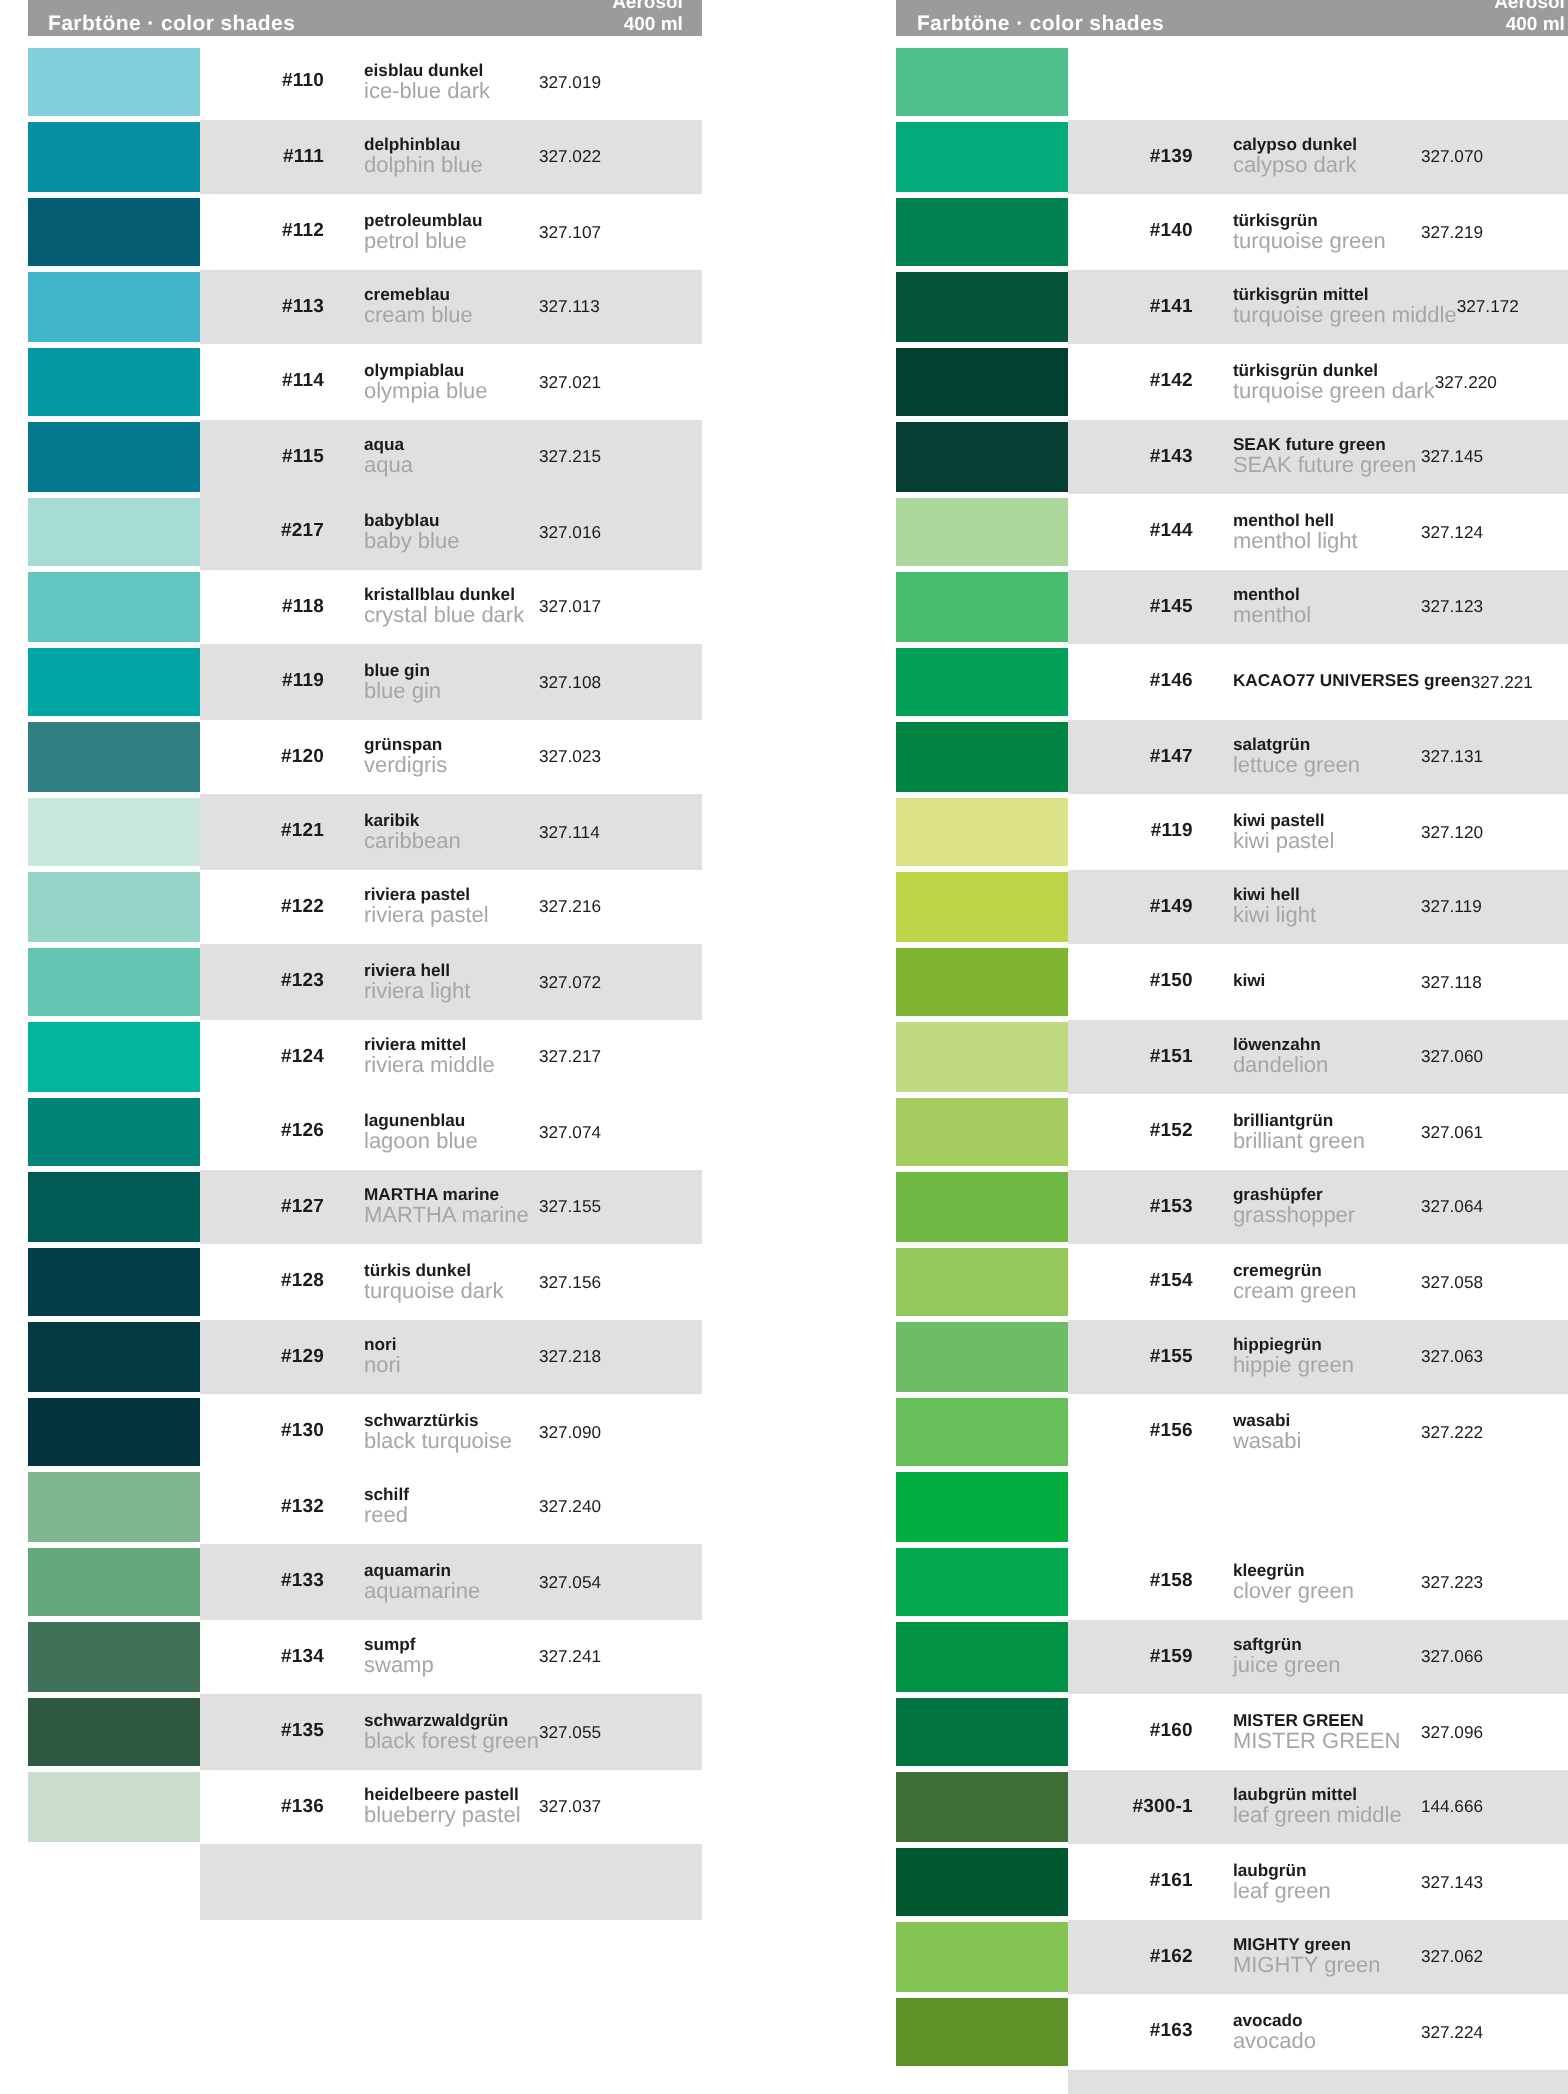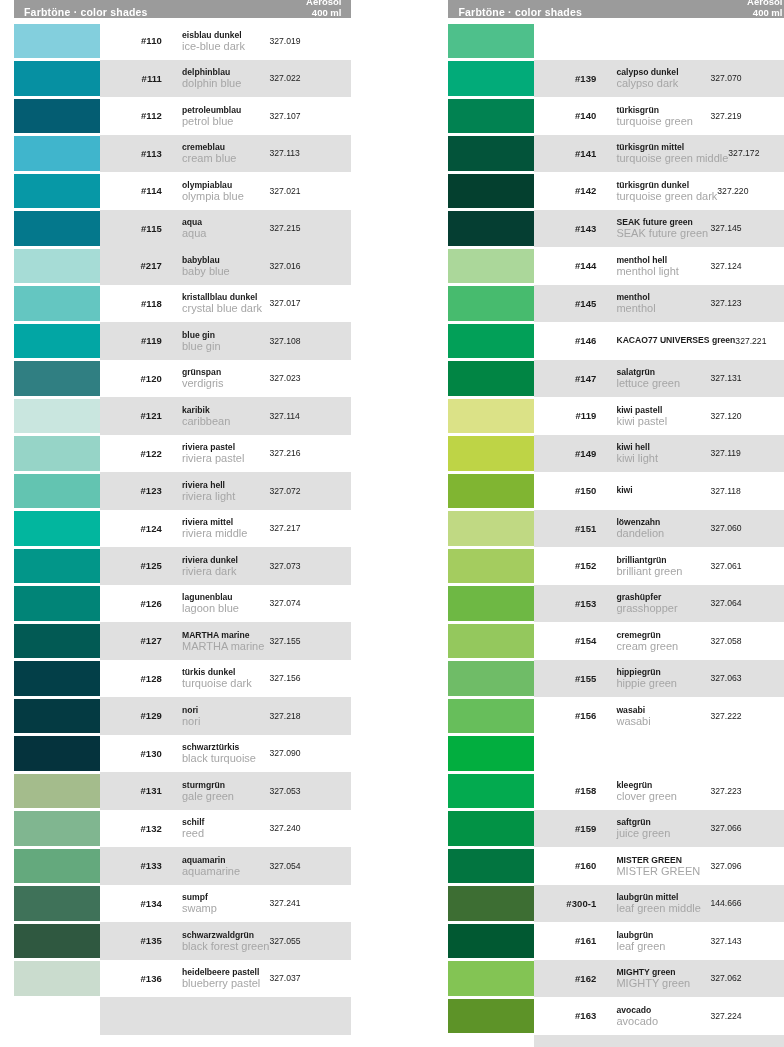--- a/index.html
+++ b/index.html
@@ -312,33 +312,20 @@
           </div>
           <div class="row-body">
             <div class="code">#124</div>
             <div class="names">
               <span class="name-de">riviera mittel</span>
               <span class="name-en">riviera middle</span>
             </div>
             <div class="artnr">327.217</div>
           </div>
         </div>
-        <div class="row alt">
-          <div class="swatch-cell">
-            <div class="swatch" title="riviera dunkel" style="background: rgb(2, 150, 137);"></div>
-          </div>
-          <div class="row-body">
-            <div class="code">#125</div>
-            <div class="names">
-              <span class="name-de">riviera dunkel</span>
-              <span class="name-en">riviera dark</span>
-            </div>
-            <div class="artnr">327.073</div>
-          </div>
-        </div>
         <div class="row">
           <div class="swatch-cell">
             <div class="swatch" title="lagunenblau" style="background: rgb(1, 132, 119);"></div>
           </div>
           <div class="row-body">
             <div class="code">#126</div>
             <div class="names">
               <span class="name-de">lagunenblau</span>
               <span class="name-en">lagoon blue</span>
             </div>
@@ -388,33 +375,20 @@
           <div class="swatch-cell">
             <div class="swatch" title="schwarztürkis" style="background: rgb(5, 51, 61);"></div>
           </div>
           <div class="row-body">
             <div class="code">#130</div>
             <div class="names">
               <span class="name-de">schwarztürkis</span>
               <span class="name-en">black turquoise</span>
             </div>
             <div class="artnr">327.090</div>
-          </div>
-        </div>
-        <div class="row alt">
-          <div class="swatch-cell">
-            <div class="swatch" title="sturmgrün" style="background: rgb(164, 188, 140);"></div>
-          </div>
-          <div class="row-body">
-            <div class="code">#131</div>
-            <div class="names">
-              <span class="name-de">sturmgrün</span>
-              <span class="name-en">gale green</span>
-            </div>
-            <div class="artnr">327.053</div>
           </div>
         </div>
         <div class="row">
           <div class="swatch-cell">
             <div class="swatch" title="schilf" style="background: rgb(128, 182, 144);"></div>
           </div>
           <div class="row-body">
             <div class="code">#132</div>
             <div class="names">
               <span class="name-de">schilf</span>

